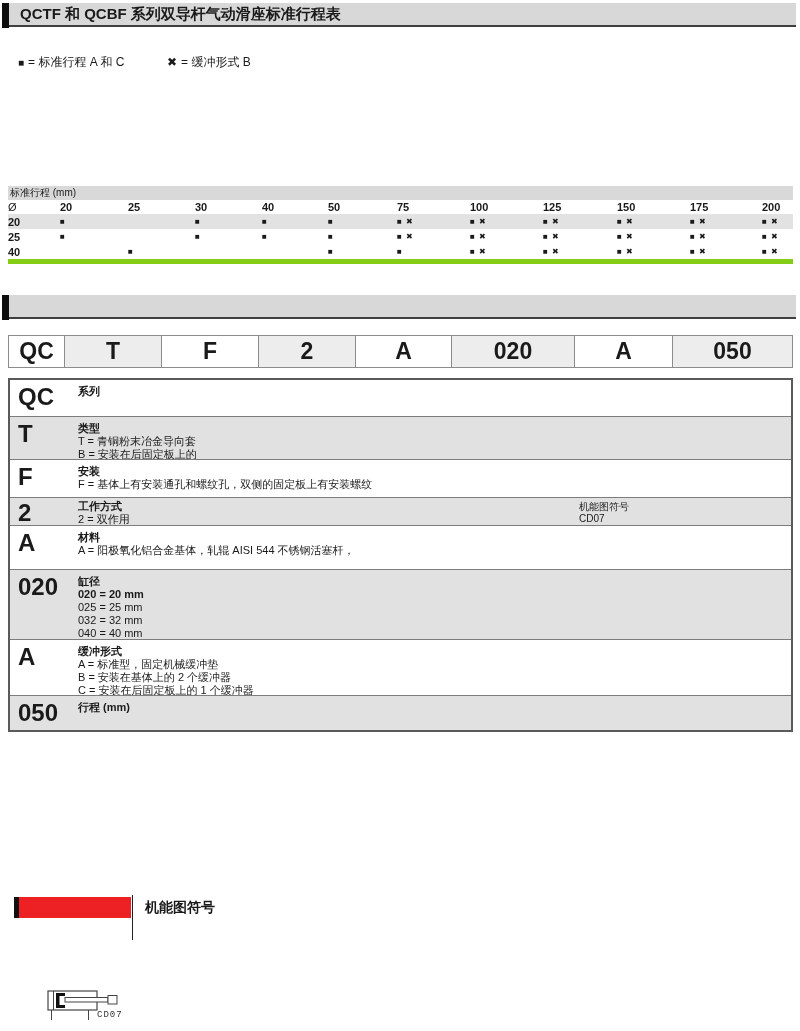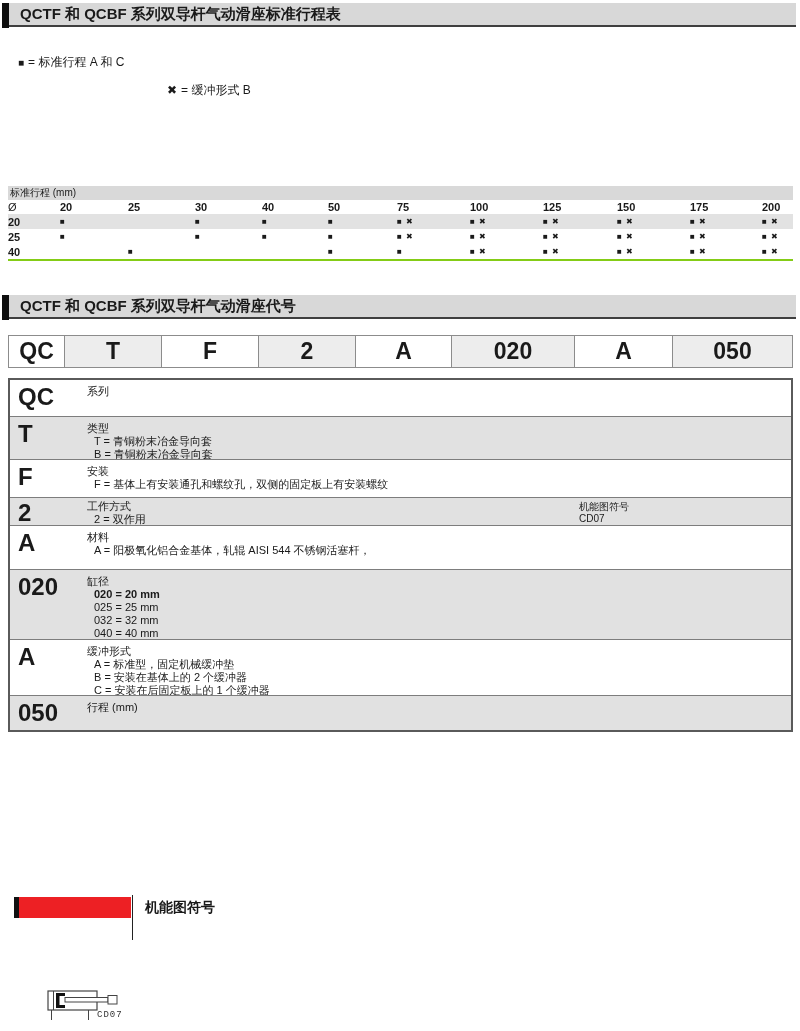--- a/index.html
+++ b/index.html
@@ -14,21 +14,21 @@
   .band .bar{position:absolute;left:0;top:0;width:7px;height:25px;background:#0e0e0e;}
   .band .btitle{position:absolute;left:18px;top:0;line-height:22px;font-weight:bold;font-size:15px;white-space:nowrap;}
   #band1{top:3px;}
   #band2{top:295px;}
 
   
   .legend-item{position:absolute;top:54px;font-size:12px;white-space:nowrap;}
   .legend-item .sym{font-size:10px;margin-right:4px;}
 
   
-  #stroke{position:absolute;left:8px;top:186px;width:785px;border-collapse:collapse;table-layout:fixed;font-size:11px;border-bottom:2px solid #84cc16;}
+  #stroke{position:absolute;left:8px;top:186px;width:785px;border-collapse:collapse;table-layout:fixed;font-size:11px;border-bottom:5px solid #84cc16;}
   #stroke td{padding:0;vertical-align:middle;white-space:nowrap;}
   #stroke .cap td{height:13px;background:#d9d9d9;font-size:10px;padding-left:2px;}
   #stroke .hdr td{height:14px;font-weight:bold;}
   #stroke .hdr td.dia{font-weight:normal;}
   #stroke .dr td{height:15px;}
   #stroke .dr.g td{background:#e2e2e2;}
   #stroke td.bore{font-weight:bold;}
   #stroke td.mk{font-size:8px;letter-spacing:1px;}
 
   
@@ -37,22 +37,22 @@
   .ccell.first{border-left:1px solid #8c8c8c;}
   .ccell.g{background:#ededed;}
 
   
   #dtable{position:absolute;left:8px;top:378px;width:785px;border:2px solid #5a5a5a;box-sizing:border-box;}
   .drow{position:relative;border-top:1px solid #7d7d7d;box-sizing:border-box;background:#ffffff;}
   .drow.nt{border-top:none;}
   .drow.g{background:#e1e1e1;}
   .dcode{position:absolute;left:8px;top:3px;font-weight:bold;font-size:24px;}
   .dbody{position:absolute;left:68px;top:5px;font-size:11px;line-height:13px;}
-  .dtitle{font-weight:normal;margin-left:9px;}
-  .dline{white-space:pre;margin-left:16px;}
+  .dtitle{font-weight:bold;}
+  .dline{white-space:pre;}
   .dline.ind{padding-left:17px;}
   .dnote{position:absolute;left:569px;top:3px;font-size:10px;line-height:12px;}
 
   
   #fnblack{position:absolute;left:14px;top:897px;width:5px;height:21px;background:#111111;}
   #fnred{position:absolute;left:19px;top:897px;width:112px;height:21px;background:#ed2024;}
   #fnline{position:absolute;left:132px;top:895px;width:1px;height:45px;background:#222222;}
   #fntitle{position:absolute;left:145px;top:899px;font-weight:bold;font-size:14px;}
 
   
@@ -63,21 +63,21 @@
 <body>
 
 <div class="band" id="band1">
   <div class="bar"></div>
   <div class="btitle">QCTF 和 QCBF 系列双导杆气动滑座标准行程表</div>
 </div>
 
 <div class="legend-item" style="left:18px;">
   <span class="sym">■</span><span>= 标准行程 A 和 C</span>
 </div>
-<div class="legend-item" style="left:167px;margin-top:28px;">
+<div class="legend-item" style="left:167px;">
   <span class="sym" style="font-size:12px;font-weight:bold;">✖</span><span>= 缓冲形式 B</span>
 </div>
 
 <table id="stroke">
   <colgroup>
     <col style="width:52px">
       <col style="width:68px">
       <col style="width:67px">
       <col style="width:67px">
     <col style="width:66px">
@@ -147,21 +147,20 @@
     <td class="mk">■ ✖</td>
     <td class="mk">■ ✖</td>
     <td class="mk">■ ✖</td>
     <td class="mk">■ ✖</td>
   </tr>
 </tbody>
   </table>
 
 <div class="band" id="band2">
   <div class="bar"></div>
-  <div class="btitle">QCTF 和 QCBF 系列双导杆气动滑座代号</div>
 </div>
 
 <div id="coderow">
   <div class="ccell first" style="width:57px">QC</div>
   <div class="ccell g" style="width:97px">T</div>
   <div class="ccell" style="width:97px">F</div>
   <div class="ccell g" style="width:97px">2</div>
   <div class="ccell" style="width:96px">A</div>
   <div class="ccell g" style="width:123px">020</div>
   <div class="ccell" style="width:98px">A</div>
@@ -175,21 +174,21 @@
     <div class="dbody">
       <div class="dtitle">系列</div>
     </div>
   </div>
 
   <div class="drow g" style="height:43px">
     <div class="dcode">T</div>
     <div class="dbody">
       <div class="dtitle">类型</div>
       <div class="dline">T = 青铜粉末冶金导向套</div>
-      <div class="dline">B = 青铜粉末冶金导向套</div>
+      <div class="dline">B = 安装在后固定板上的</div>
     </div>
   </div>
 
   <div class="drow" style="height:38px">
     <div class="dcode">F</div>
     <div class="dbody">
       <div class="dtitle">安装</div>
       <div class="dline">F = 基体上有安装通孔和螺纹孔，双侧的固定板上有安装螺纹</div>
     </div>
   </div>

